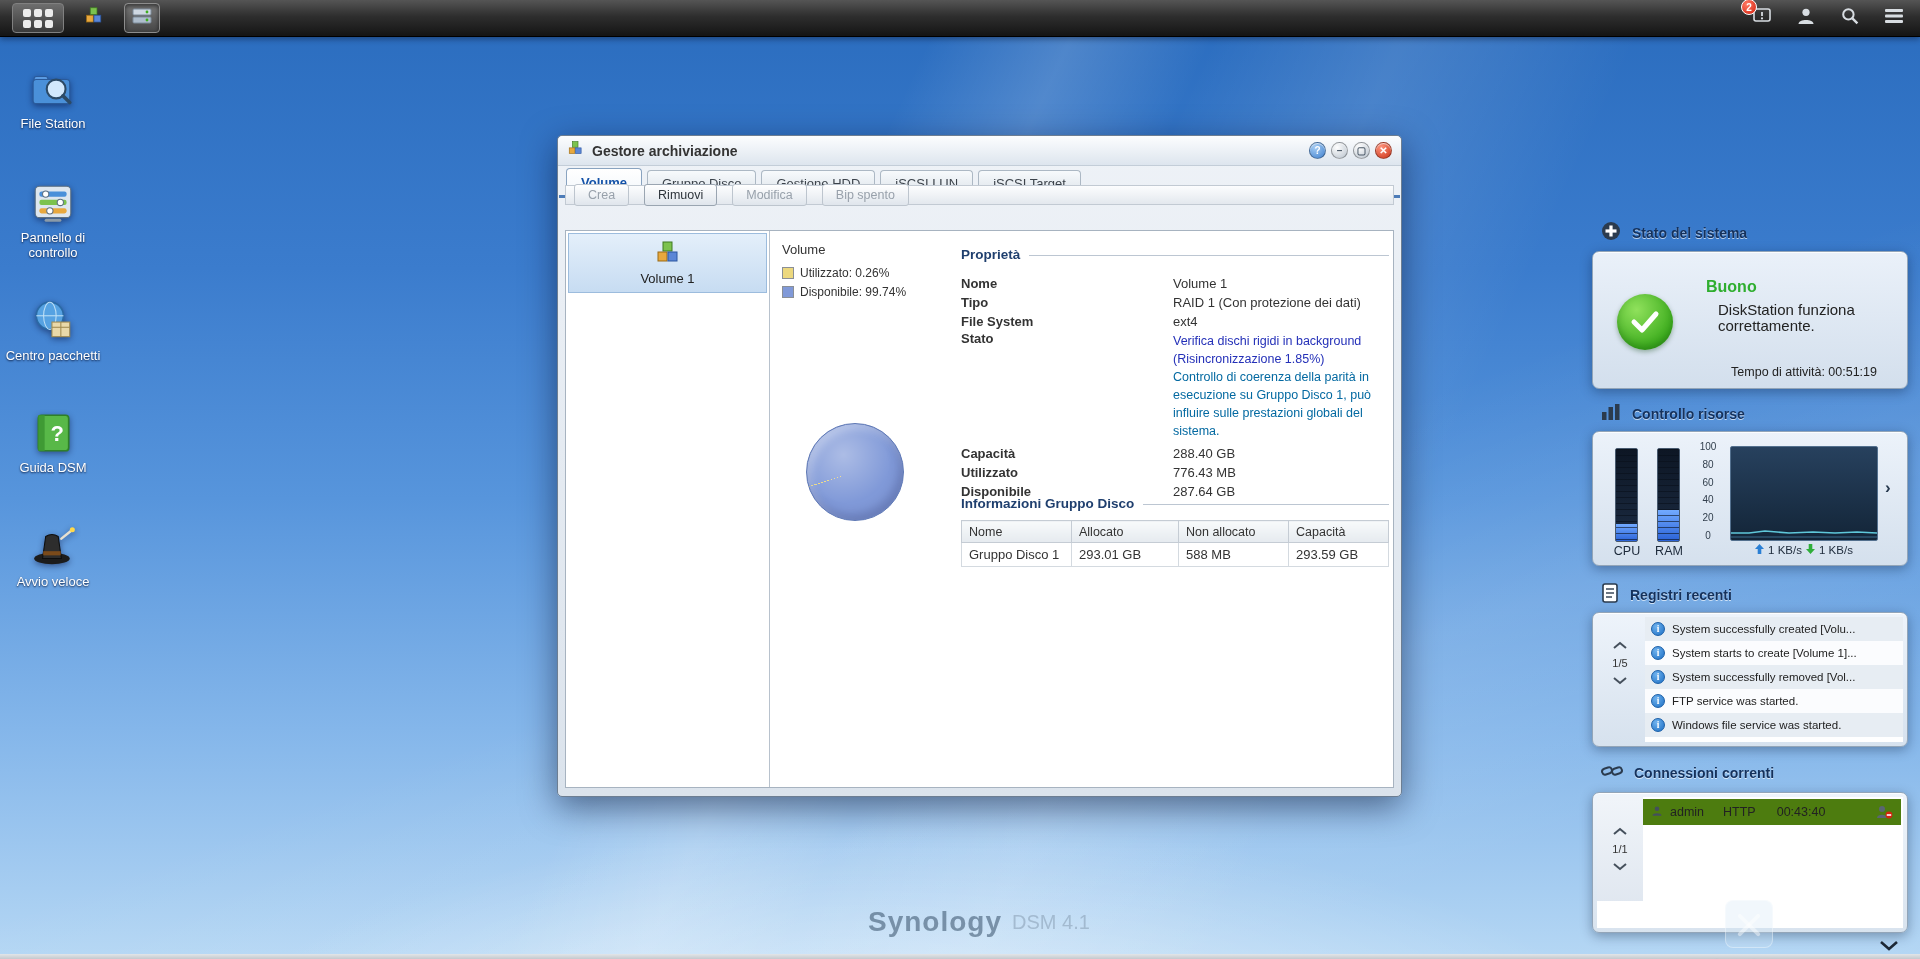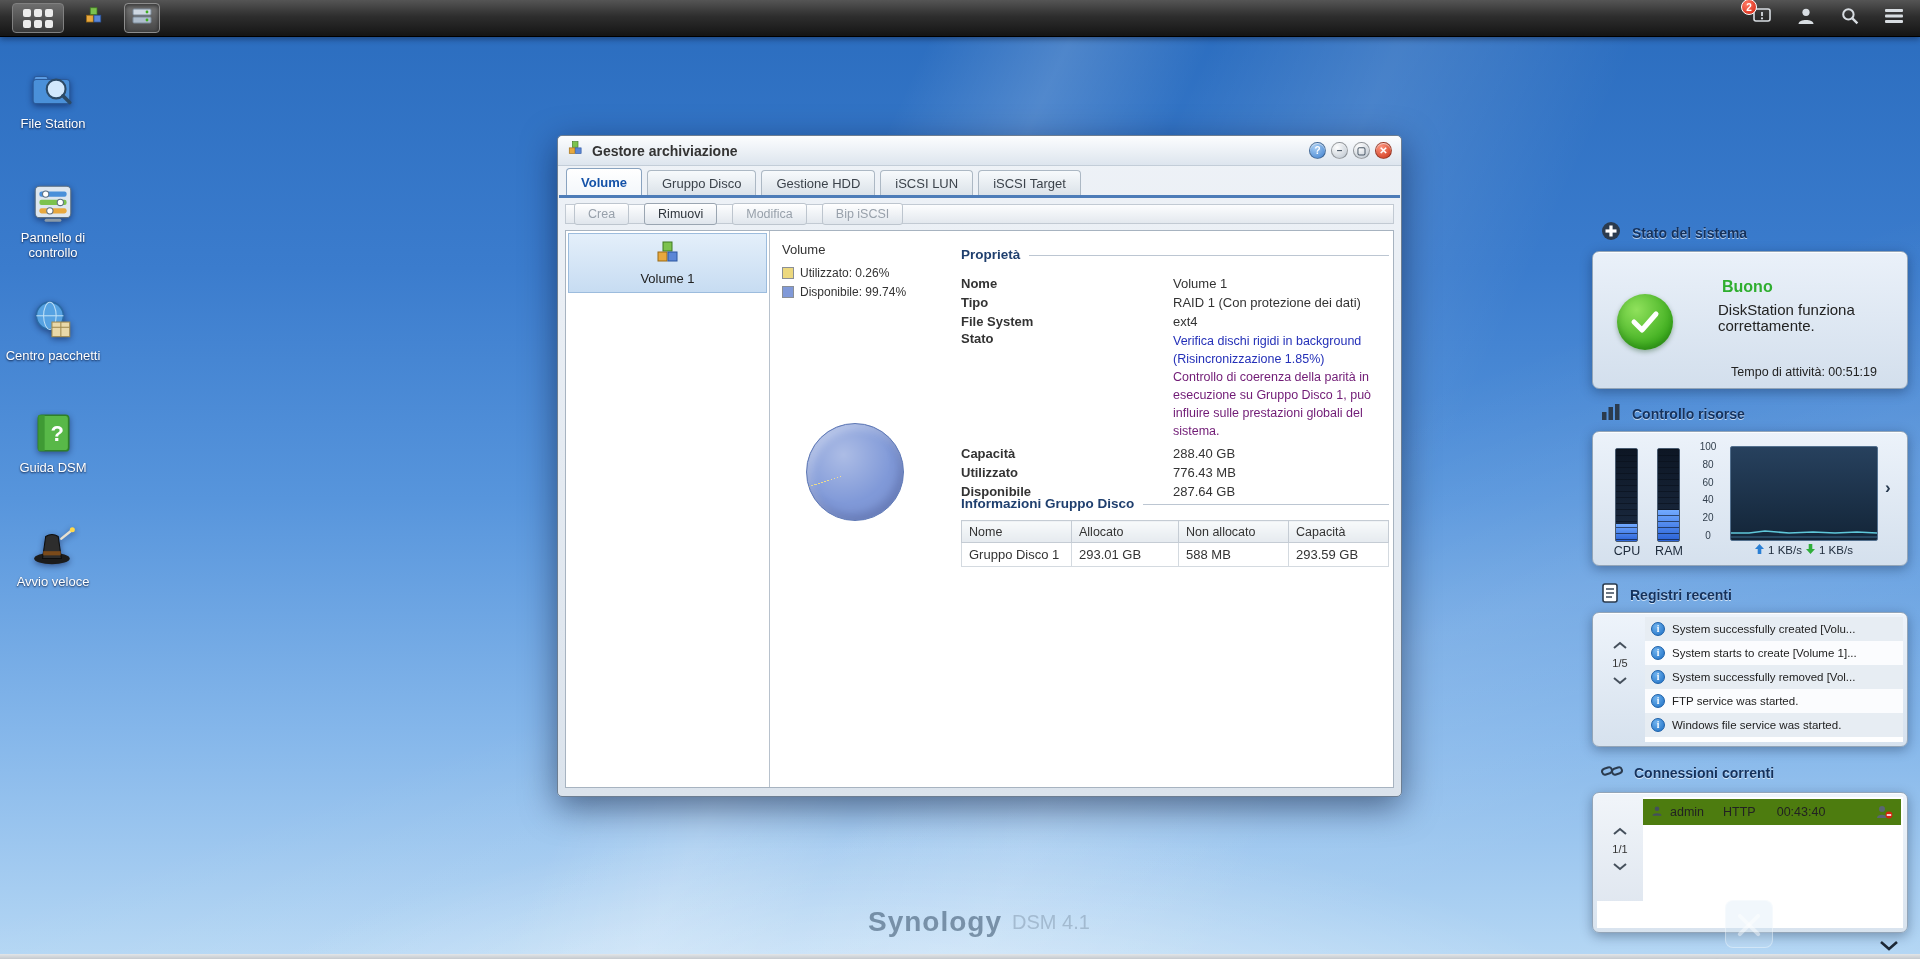--- a/index.html
+++ b/index.html
@@ -53,21 +53,21 @@
   .win-btn.help  { background:radial-gradient(circle at 35% 30%, #a6cdf4, #3d7fce); }
   .win-btn.min, .win-btn.max { background:radial-gradient(circle at 35% 30%, #ffffff, #b7c1cc); color:#4c5a68; }
   .win-btn.close { background:radial-gradient(circle at 35% 30%, #ff957e, #c92f12); }
 
   .win-tabs { position:absolute; left:8px; top:32px; height:27px; display:flex; gap:5px; align-items:flex-end; }
   .tab { height:25px; padding:0 14px; display:flex; align-items:center; font-size:13px; color:#3c434b; cursor:pointer;
     background:linear-gradient(#f7fafc,#dbe2e9); border:1px solid #acb8c4; border-bottom:none; border-radius:4px 4px 0 0; }
   .tab.active { height:27px; background:linear-gradient(#ffffff,#f3f7fb); color:#1452a8; font-weight:bold; border-color:#89a3c0; }
   .blue-line { position:absolute; left:1px; right:1px; top:59px; height:3px; background:#4d7cb8; }
 
-  .win-toolbar { position:absolute; left:7px; right:7px; top:68px; height:20px;
+  .win-toolbar { position:absolute; left:7px; right:7px; top:49px; height:20px;
     background:linear-gradient(#fcfdfe,#e3e8ee); border:1px solid #c2cad3;
     display:flex; align-items:center; gap:15px; padding:0 8px; }
   .tbtn { height:22px; padding:0 13px; border-radius:3px; border:1px solid #9aa5b1; cursor:pointer;
     background:linear-gradient(#ffffff,#dfe5ec); font-size:12.5px; color:#2e353c; display:flex; align-items:center; }
   .tbtn.disabled { color:#98a1ab; border-color:#bdc5ce; cursor:default; }
 
   .win-content { position:absolute; left:7px; right:7px; top:94px; bottom:8px; background:#fff; border:1px solid #a7b3c0; }
   .vol-list { position:absolute; left:0; top:0; bottom:0; width:204px; background:#fff; border-right:1px solid #b8c2cd; }
   .vol-item { margin:2px; height:60px; display:flex; flex-direction:column; align-items:center; justify-content:center; gap:3px;
     font-size:13px; color:#222; cursor:pointer; }
@@ -86,39 +86,39 @@
   .sec-title-row { display:flex; align-items:center; height:20px; }
   .sec-title { font-size:13.5px; font-weight:bold; color:#1f3f6e; white-space:nowrap; }
   .sec-line { flex:1; border-top:1px solid #bcc6d2; margin-left:9px; margin-top:2px; }
 
   .prop-row { display:flex; height:19px; align-items:center; margin-top:0; }
   .prop-label { width:212px; font-size:13px; font-weight:bold; color:#333; }
   .prop-value { flex:1; font-size:13px; color:#333; }
   .status-row { display:flex; margin-top:0; }
   .status-text { flex:1; width:216px; }
   .status-info { font-size:12.5px; line-height:13.5px; color:#2430b8; }
-  .status-warning { font-size:12.5px; line-height:13px; color:#701a75; margin-top:0; }
+  .status-warning { font-size:12.5px; line-height:13px; color:#0369a1; margin-top:0; }
 
   .dg-table { width:100%; border-collapse:collapse; margin-top:7px; }
   .dg-table th { background:linear-gradient(#f8fafb,#e5eaef); border:1px solid #c5ccd4; font-size:12.5px; font-weight:normal;
     color:#333; text-align:left; padding:3px 7px; height:22px; }
   .dg-table td { border:1px solid #d4dae0; font-size:13px; color:#333; padding:3px 7px; height:24px; }
 
   
   .wtitle { position:absolute; display:flex; align-items:center; gap:11px; font-size:14px; font-weight:bold; color:#14315c;
     text-shadow:0 1px 0 rgba(255,255,255,.65); z-index:10; }
   .wpanel { position:absolute; width:316px; border-radius:7px; border:1px solid #93a5b8;
     background:linear-gradient(rgba(245,248,252,.94), rgba(219,228,238,.94));
     box-shadow:0 3px 12px rgba(5,20,50,.35), inset 0 1px 0 rgba(255,255,255,.85); }
 
   .ok-circle { position:absolute; left:24px; top:42px; width:56px; height:56px; border-radius:50%;
     background:radial-gradient(circle at 35% 28%, #90e15c, #3fae1f 70%, #2e8d17);
     box-shadow:0 2px 5px rgba(0,60,0,.35), inset 0 -4px 7px rgba(0,60,0,.25);
     display:flex; align-items:center; justify-content:center; }
-  .ss-status { position:absolute; left:113px; top:26px; font-size:16px; font-weight:bold;margin-left:16px; }
+  .ss-status { position:absolute; left:113px; top:26px; font-size:16px; font-weight:bold; }
   .ss-msg { position:absolute; left:125px; top:50px; width:192px; font-size:15px; line-height:16px; color:#222; }
   .ss-uptime { position:absolute; right:30px; top:113px; font-size:12.5px; color:#222; }
 
   .gauge { position:absolute; width:23px; height:94px; top:16px; border:1px solid #47596e; border-radius:2px; overflow:hidden;
     background:linear-gradient(#0d1624,#1b2b42); }
   .gauge-fill { position:absolute; left:0; right:0; bottom:0; background:linear-gradient(#72aaff,#2a62d8); }
   .gauge-seg { position:absolute; left:0; top:0; right:0; bottom:0;
     background:repeating-linear-gradient(180deg, rgba(8,15,26,.6) 0 1.5px, transparent 1.5px 6px); }
   .gauge-label { position:absolute; top:112px; width:40px; text-align:center; font-size:12.5px; color:#1d2a3a; }
   .scale-col { position:absolute; left:98px; top:9px; width:34px; height:100px; display:flex; flex-direction:column;
@@ -333,21 +333,21 @@
       <div class="tab">Gestione HDD</div>
       <div class="tab">iSCSI LUN</div>
       <div class="tab">iSCSI Target</div>
     </div>
     <div class="blue-line"></div>
 
     <div class="win-toolbar">
       <div class="tbtn disabled">Crea</div>
       <div class="tbtn">Rimuovi</div>
       <div class="tbtn disabled">Modifica</div>
-      <div class="tbtn disabled">Bip iSCSI</div>
+      <div class="tbtn disabled">Bip spento</div>
     </div>
 
     <div class="win-content">
 
       <div class="vol-list">
         <div class="vol-item selected">
           <span>
             <svg width="26" height="24" viewBox="0 0 26 24">
                 <rect x="8" y="1" width="9" height="9" fill="#7cc24e" stroke="#3f7a22"></rect>
                 <rect x="3" y="11" width="9" height="9" fill="#e8a83e" stroke="#9a6a14"></rect>

